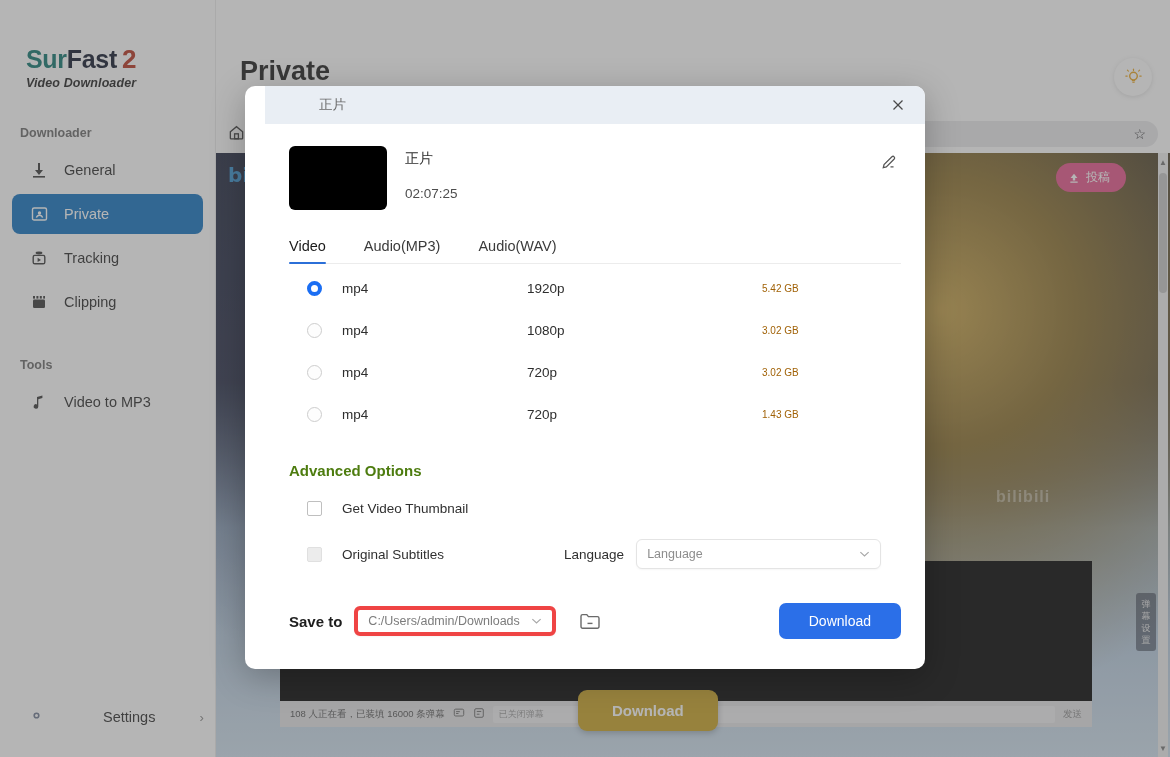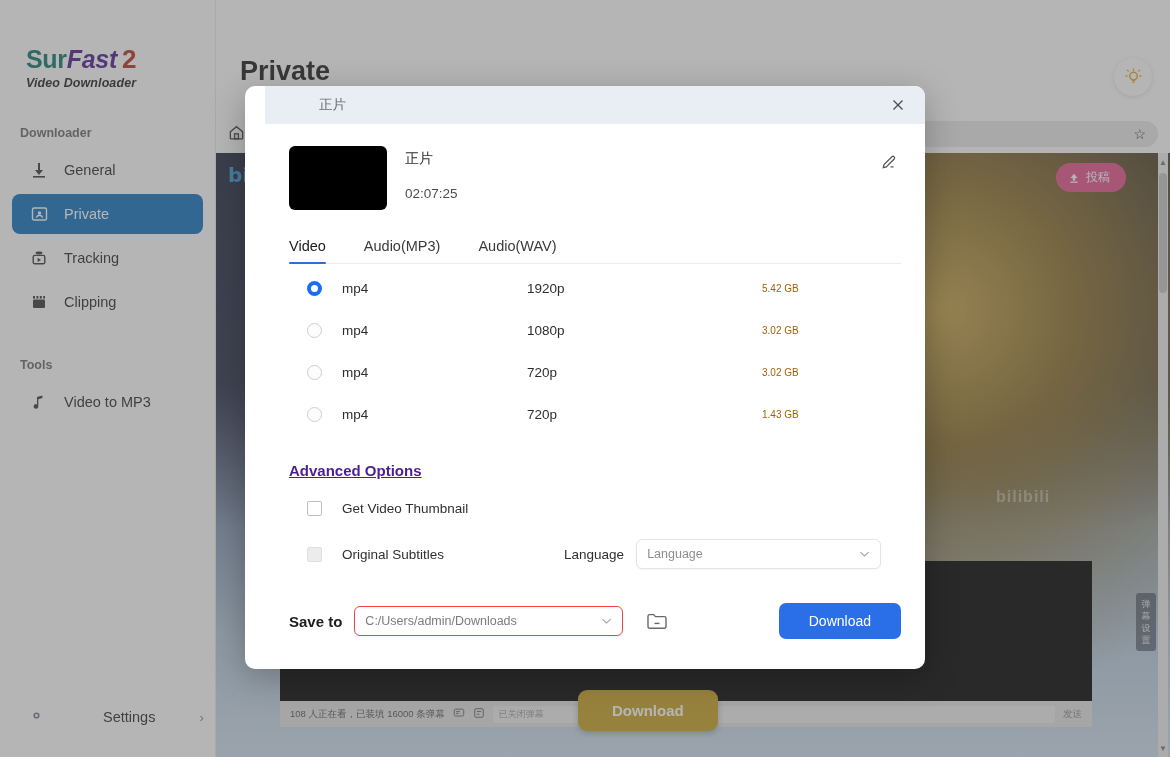--- a/index.html
+++ b/index.html
@@ -27,21 +27,21 @@
     background: #ffffff;
     border-right: 1px solid #ececec;
     z-index: 5;
   }
   .logo-wrap { padding: 46px 0 0 26px; }
   .logo-main {
     font-size: 25px; font-weight: bold; letter-spacing: -0.3px;
     line-height: 1;
   }
   .logo-sur { color: #0f766e; }
-  .logo-fast { color: #4c1d95; font-style: italic; }
+  .logo-fast { color: #0f172a; }
   .logo-two { color: #b7331f; font-size: 26px; margin-left: 5px; }
   .logo-sub {
     font-size: 12.5px; font-weight: bold; color: #1f1f1f;
     font-style: italic; margin-top: 4px; letter-spacing: 0.1px;
   }
 
   .nav-section-title {
     font-size: 12.5px; color: #6b6b6b; font-weight: 600;
     padding: 0 0 0 20px; margin-top: 36px; margin-bottom: 10px;
   }
@@ -271,23 +271,22 @@
     margin-left: 18px; margin-right: 20px; flex: none;
   }
   .radio.sel {
     border: 4px solid #1b6ef3; background: #ffffff;
   }
   .fmt-ext { width: 185px; font-size: 13.5px; color: #2e2e2e; }
   .fmt-res { width: 235px; font-size: 13.5px; color: #2e2e2e; }
   .fmt-size { font-size: 10px; color: #a16207; }
 
   .adv-title {
-    font-size: 15px; font-weight: bold; color: #4c1d95;
+    font-size: 15px; font-weight: bold; color: #4d7c0f;
     margin-top: 30px;
-    text-decoration: underline;
   }
   .adv-row { display: flex; align-items: center; height: 34px; margin-top: 12px; }
   .cbox {
     width: 15px; height: 15px; border: 1.5px solid #bfbfbf;
     border-radius: 2px; background: #ffffff;
     margin-left: 18px; margin-right: 20px; flex: none; cursor: pointer;
   }
   .cbox.disabled { background: #ececec; border-color: #e0e0e0; }
   .cb-label { font-size: 13.5px; color: #303030; }
   .lang-label { font-size: 13.5px; color: #303030; margin-left: 120px; margin-right: 12px; }
@@ -299,21 +298,21 @@
     box-shadow: 0 1px 2px rgba(0,0,0,0.04);
   }
   .select .chev { margin-left: auto; color: #a8a8a8; font-size: 11px; }
 
   .saveto-row {
     position: absolute; left: 24px; right: 24px; bottom: 30px;
     display: flex; align-items: center;
   }
   .saveto-label { font-size: 15px; font-weight: bold; color: #1d1d1d; margin-right: 12px; }
   .path-select {
-    width: 269px; height: 30px; border: 1px solid #ef4444;
+    width: 202px; height: 30px; border: 4px solid #ef4444;
     border-radius: 6px; background: #ffffff;
     display: flex; align-items: center; padding: 0 10px;
     font-size: 12.5px; color: #7c7c7c; cursor: pointer;
     box-shadow: 0 1px 2px rgba(0,0,0,0.04);
   }
   .path-select .chev { margin-left: auto; color: #a8a8a8; font-size: 11px; }
   .folder-icon {
     margin-left: 22px; width: 24px; height: 24px; color: #6a6a6a; cursor: pointer;
     display:flex; align-items:center; justify-content:center;
   }

